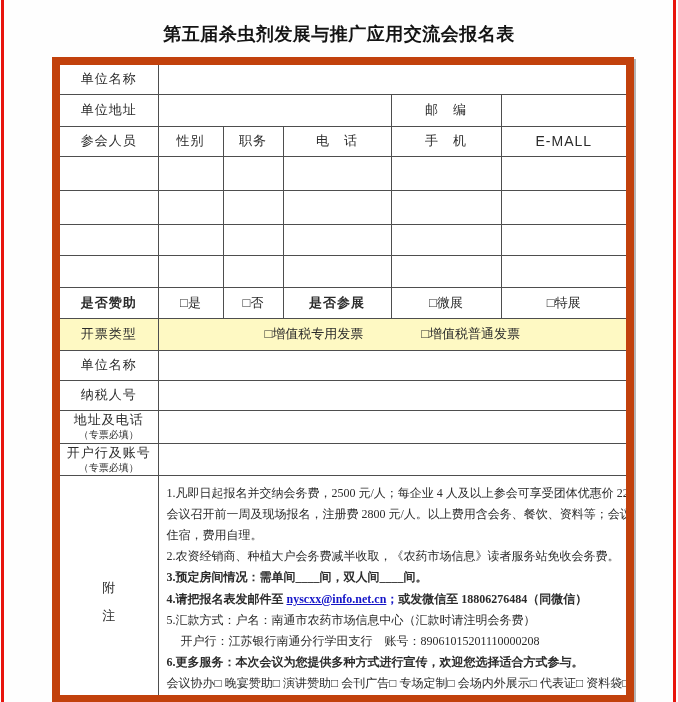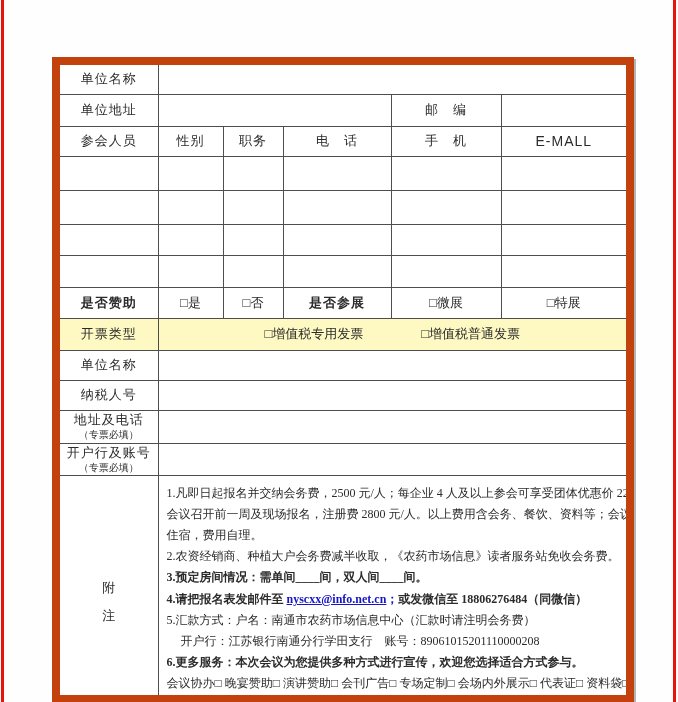--- a/index.html
+++ b/index.html
@@ -91,20 +91,21 @@
   .email-link { color: #1414c8; text-decoration: underline; cursor: pointer; text-align: center; }
   .blue { color: #1414c8; }
 </style>
 </head>
 <body>
 
 <div class="page">
   <div class="red-line left"></div>
   <div class="red-line right"></div>
 
+  <div class="title">第五届杀虫剂发展与推广应用交流会报名表</div>
 
   <table class="form">
     <colgroup>
       <col style="width:102px">
         <col style="width:65px">
         <col style="width:60px">
       <col style="width:108px">
         <col style="width:110px">
         <col style="width:129px">
     </colgroup>

